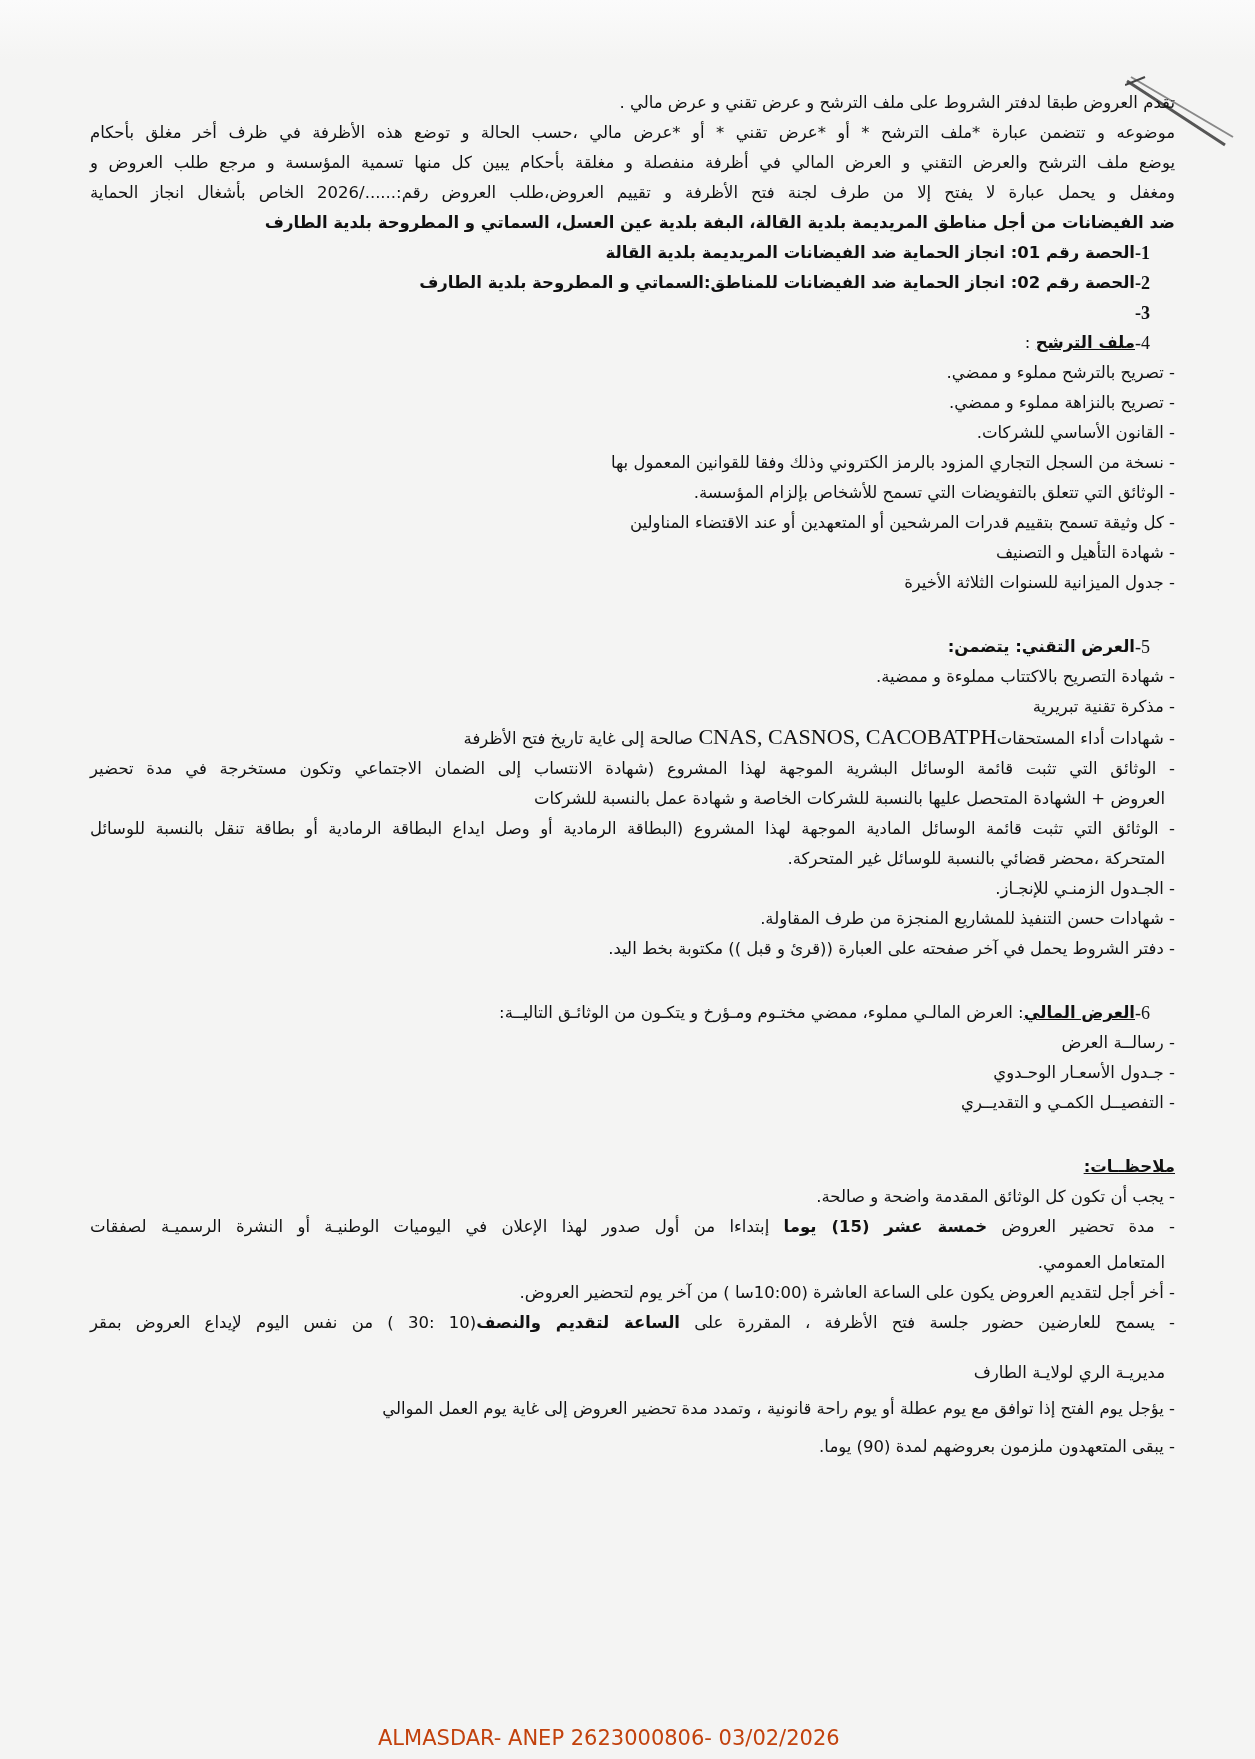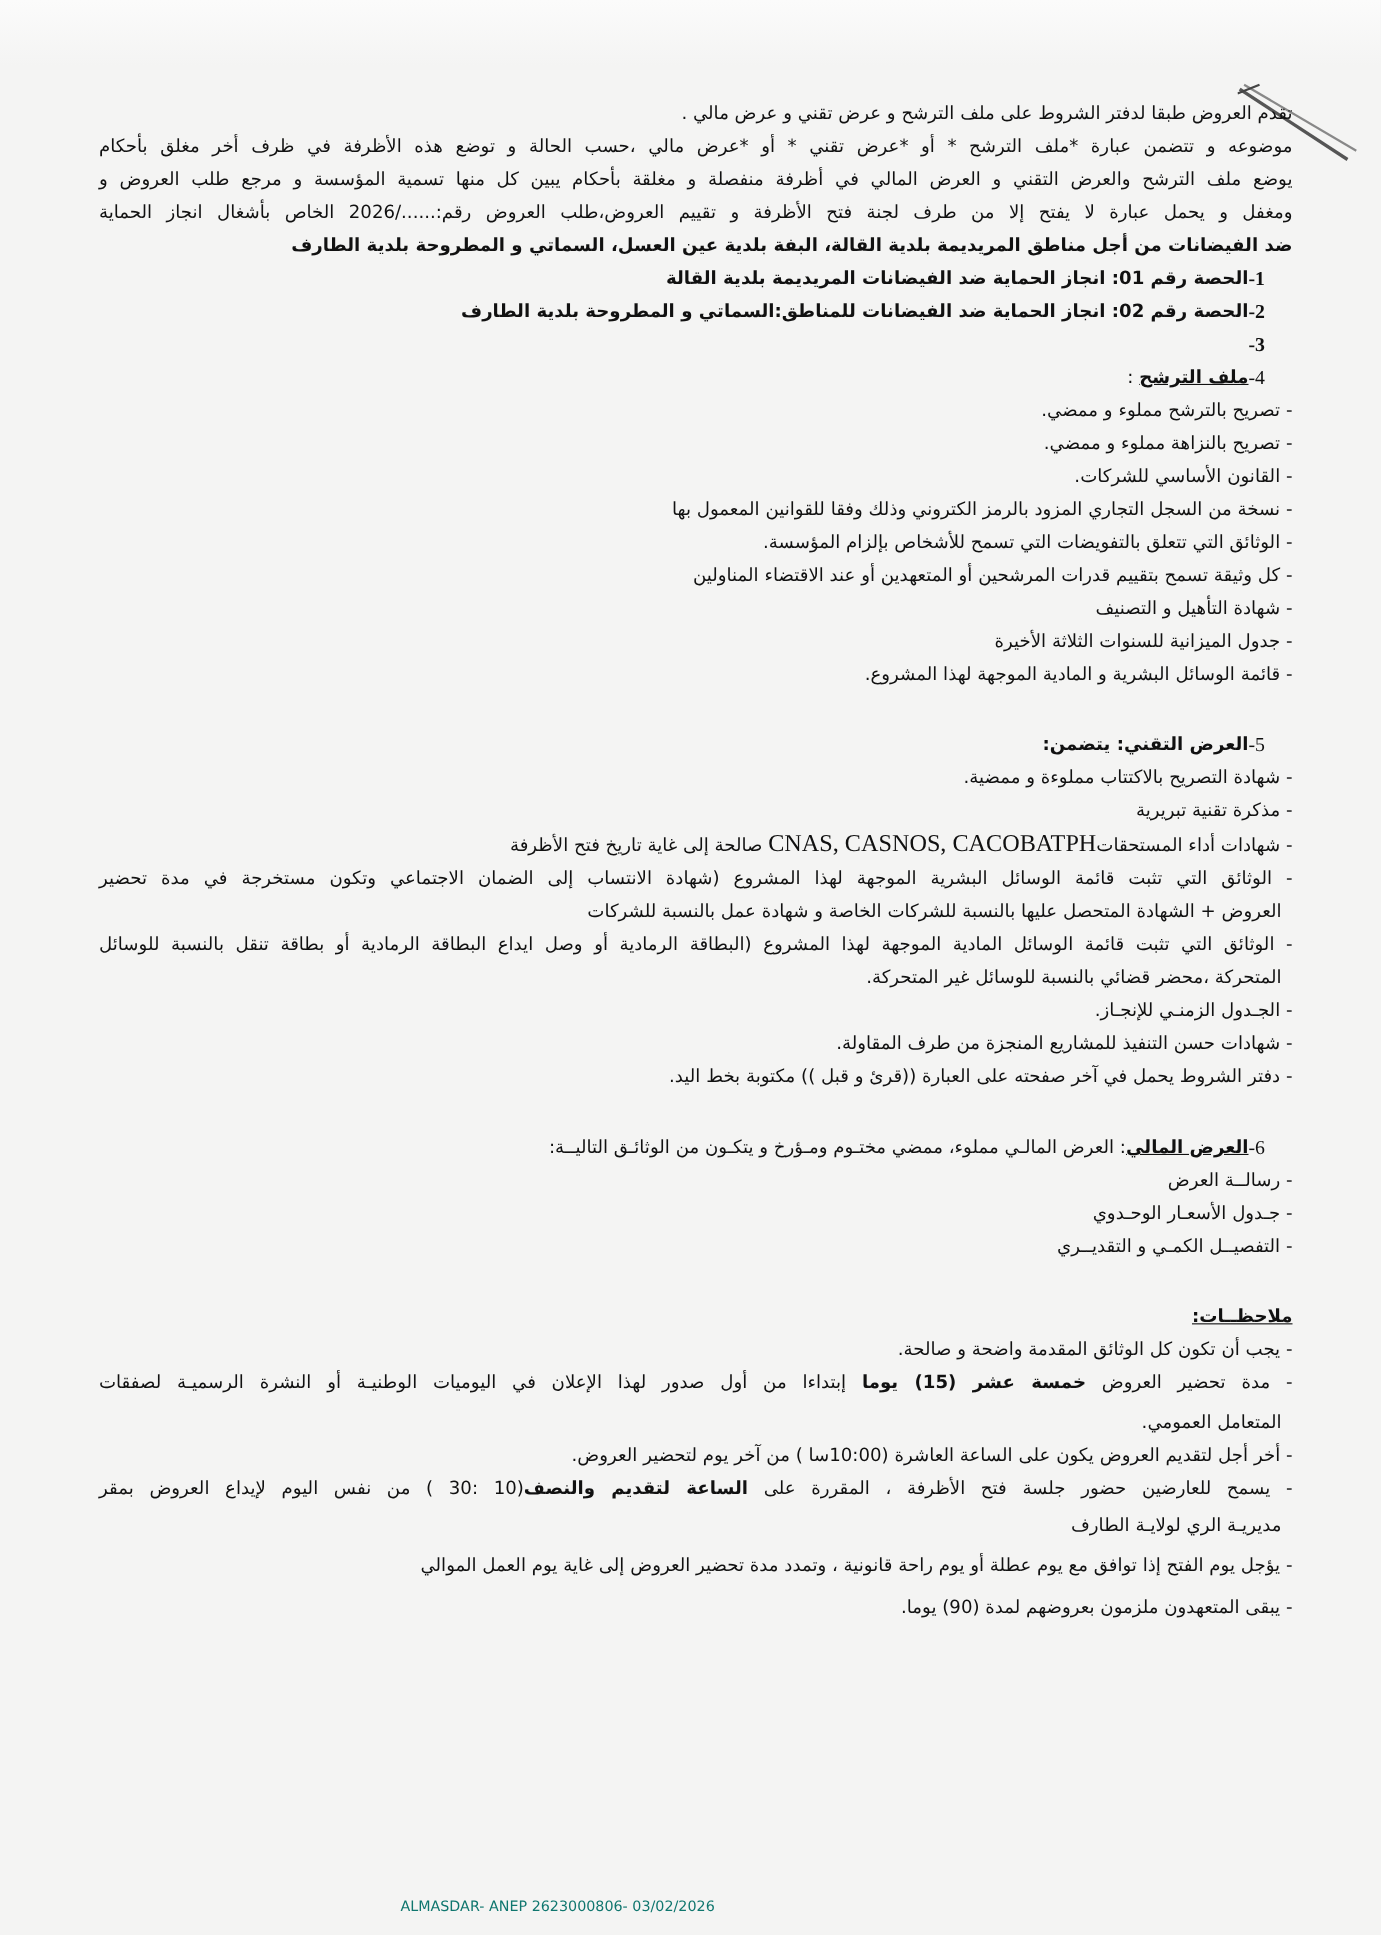--- a/index.html
+++ b/index.html
@@ -53,25 +53,25 @@
       direction: ltr;
       text-align: left;
       font-family: "Liberation Serif", serif;
       font-size: 18px;
     }
     .gap-l { height: 34px; }
     .indent { margin-right: 54px; }
     .lat { font-family: "Liberation Serif", serif; font-size: 22px; }
     .footer {
       position: absolute;
-      left: 364px;
+      left: 378px;
       top: 1726px;
       font-family: "DejaVu Sans", sans-serif;
-      font-size: 13px;
-      color: #0f766e;
+      font-size: 21px;
+      color: #c2410c;
       white-space: nowrap;
     }
   </style>
 </head>
 <body>
 
 <div class="scan-edge"></div>
 
 <svg class="fold" viewBox="0 0 110 80">
   <path d="M2 6 L100 70" stroke="#555" stroke-width="3" fill="none"></path>
@@ -112,21 +112,20 @@
     </div>
     <div>
       <div class="line">- <span>تصريح بالترشح مملوء و ممضي.</span></div>
       <div class="line">- <span>تصريح بالنزاهة مملوء و ممضي.</span></div>
       <div class="line">- <span>القانون الأساسي للشركات.</span></div>
       <div class="line">- <span>نسخة من السجل التجاري المزود بالرمز الكتروني وذلك وفقا للقوانين المعمول بها</span></div>
       <div class="line">- <span>الوثائق التي تتعلق بالتفويضات التي تسمح للأشخاص بإلزام المؤسسة.</span></div>
       <div class="line">- <span>كل وثيقة تسمح بتقييم قدرات المرشحين أو المتعهدين أو عند الاقتضاء المناولين</span></div>
       <div class="line">- <span>شهادة التأهيل و التصنيف</span></div>
       <div class="line">- <span>جدول الميزانية للسنوات الثلاثة الأخيرة</span></div>
-      <div class="line">- <span>قائمة الوسائل البشرية و المادية الموجهة لهذا المشروع.</span></div>
     </div>
   </section>
 
   <div class="gap-l"></div>
 
   <section>
     <div class="num-item">
       <span class="num">-5</span>
       <span class="bold">العرض التقني: يتضمن:</span>
     </div>
@@ -158,19 +157,19 @@
 
   <div class="gap-l"></div>
 
   <section>
     <div class="line bold u">ملاحظــات:</div>
     <div class="line">- <span>يجب أن تكون كل الوثائق المقدمة واضحة و صالحة.</span></div>
     <div class="line justify">- <span>مدة تحضير العروض </span><span class="bold">خمسة عشر (15) يوما</span><span> إبتداءا من أول صدور لهذا الإعلان في اليوميات الوطنيـة أو النشرة الرسميـة لصفقات</span></div>
     <div class="line" style="margin-right:10px; margin-top:6px">المتعامل العمومي.</div>
     <div class="line">- <span>أخر أجل لتقديم العروض يكون على الساعة العاشرة (10:00سا ) من آخر يوم لتحضير العروض.</span></div>
     <div class="line justify">- <span>يسمح للعارضين حضور جلسة فتح الأظرفة ، المقررة على </span><span class="bold">الساعة لتقديم والنصف</span><span>(10 :30 ) من نفس اليوم لإيداع العروض بمقر</span></div>
-    <div class="line" style="margin-right:10px; margin-top:4px">مديريـة الري لولايـة الطارف</div>
+    <div class="line" style="margin-right:10px; margin-top:20px">مديريـة الري لولايـة الطارف</div>
     <div class="line" style="margin-top:6px">- <span>يؤجل يوم الفتح إذا توافق مع يوم عطلة أو يوم راحة قانونية ، وتمدد مدة تحضير العروض إلى غاية يوم العمل الموالي</span></div>
     <div class="line" style="margin-top:8px">- <span>يبقى المتعهدون ملزمون بعروضهم لمدة (90) يوما.</span></div>
   </section>
 </div>
 
 <div class="footer">ALMASDAR- ANEP 2623000806- 03/02/2026</div>
 
 </body></html>

